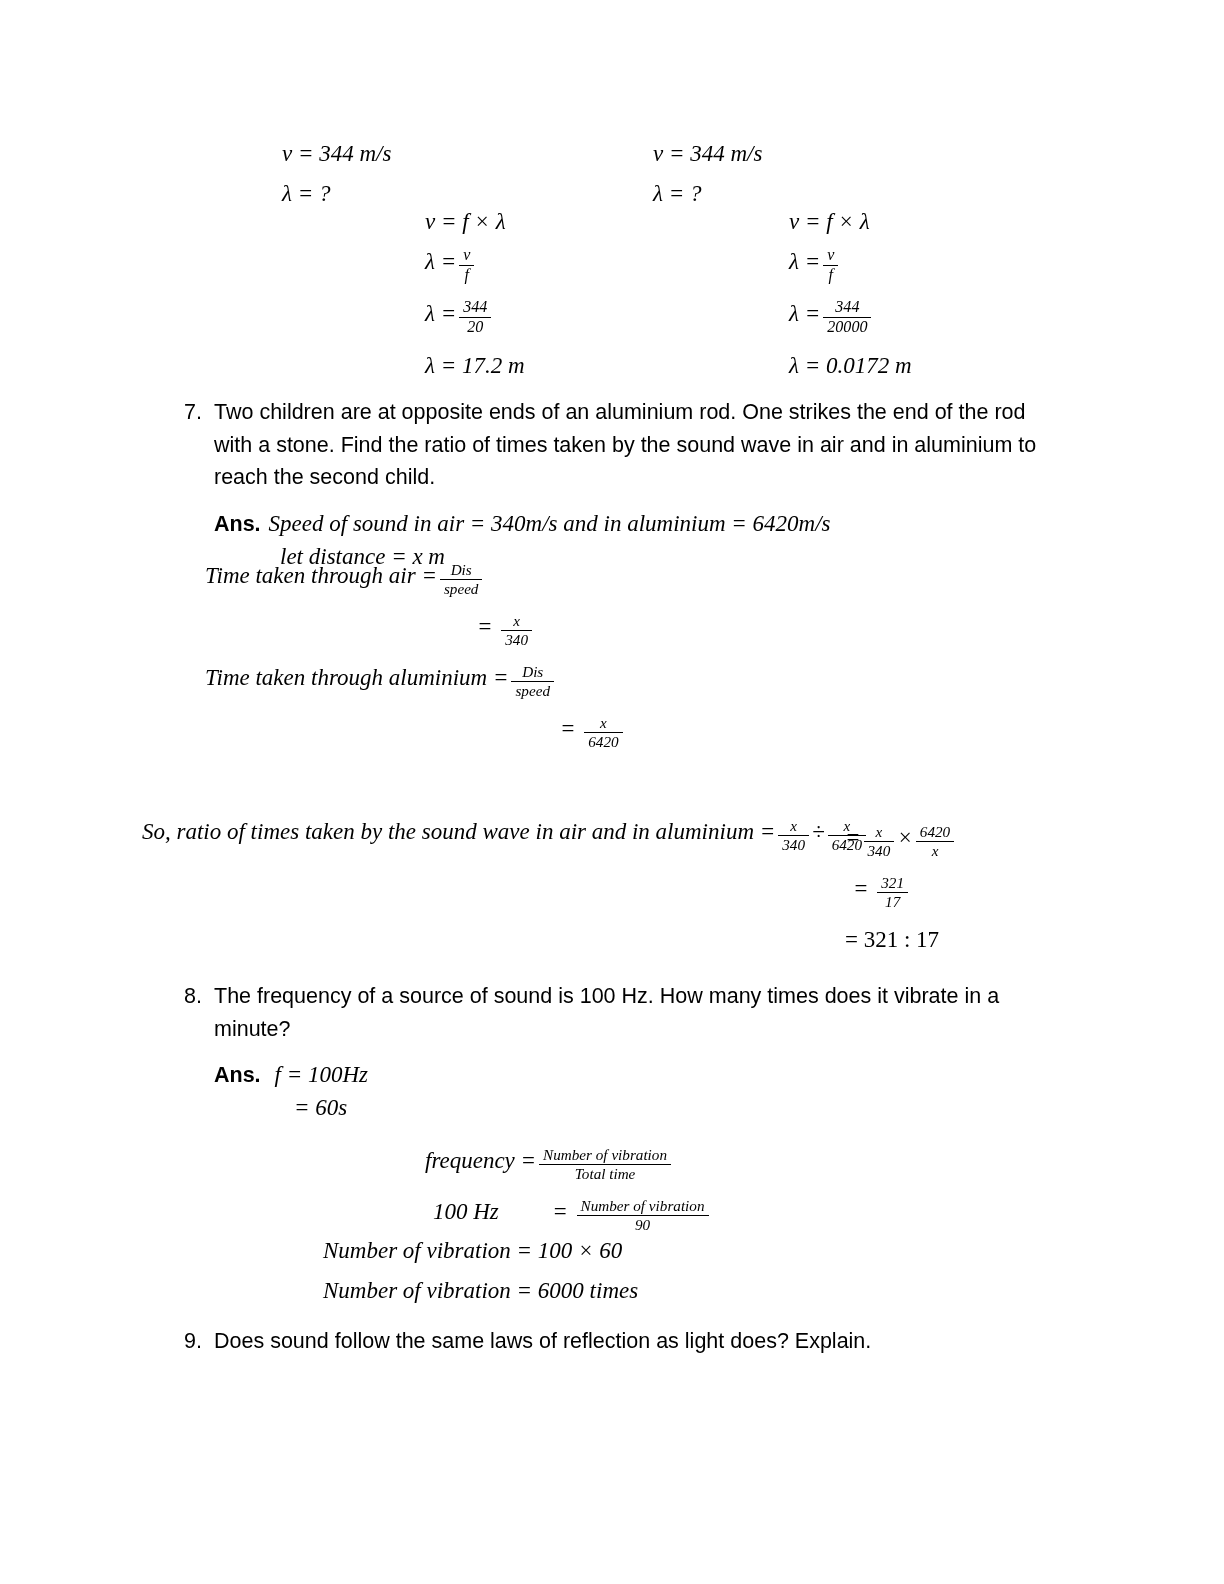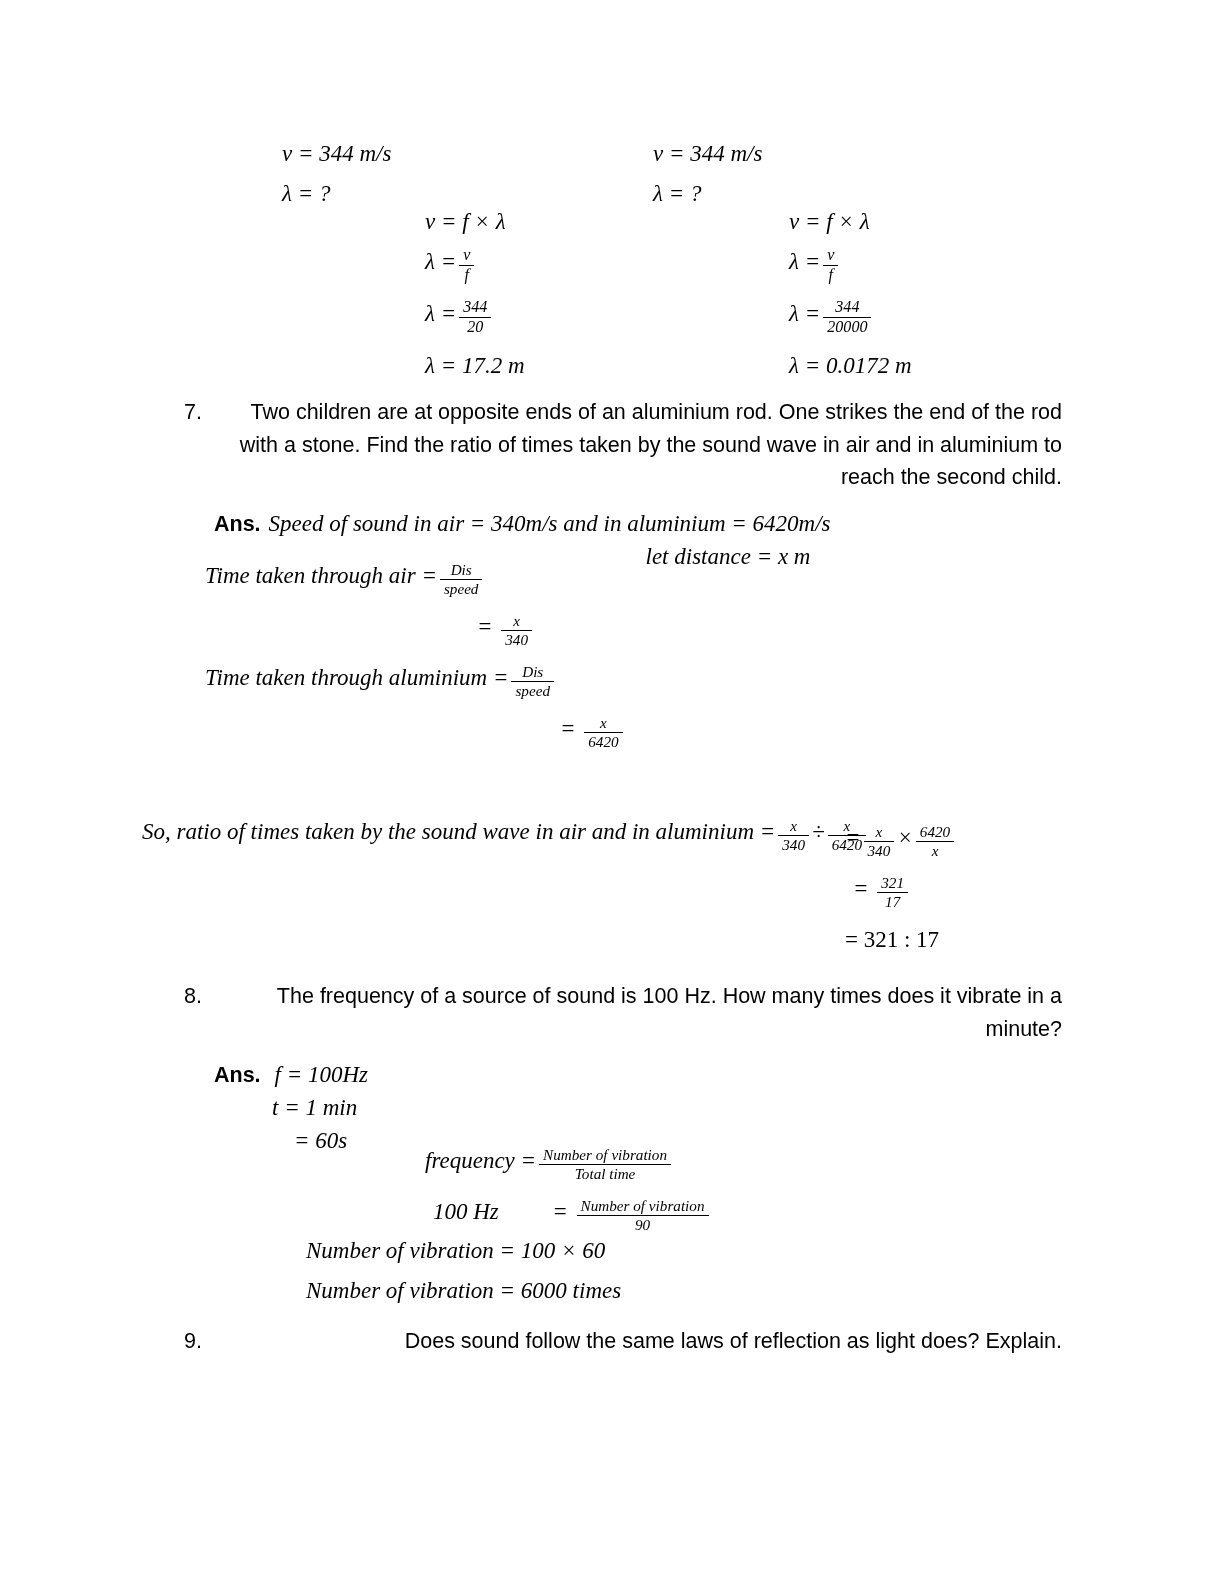--- a/index.html
+++ b/index.html
@@ -62,21 +62,21 @@
     text-align: right;
     padding-right: 12px;
     font-size: 21.5px;
     line-height: 1.52;
   }
   .q-body {
     flex: 1 1 auto;
     font-size: 21.5px;
     line-height: 1.52;
   }
-  .q-text { max-width: 848px; text-align: right; }
+  .q-text { max-width: 848px; }
 
   .ans-row { display: flex; align-items: baseline; margin-top: 14px; }
   .ans-lbl {
     font-weight: bold;
     font-size: 21.5px;
     font-family: "Liberation Sans", sans-serif;
     margin-right: 8px;
     white-space: nowrap;
   }
 
@@ -90,24 +90,24 @@
 
   .eq-line { margin-bottom: 9px; }
   .eq-line:last-child { margin-bottom: 0; }
   .eq-line.tall { margin-bottom: 14px; }
 
   .blk-q7   { position: absolute; left: 176px; top: 396px; width: 1000px; }
   .blk-q7-w { position: absolute; left: 205px; top: 560px; }
   .blk-ratio{ position: absolute; left: 142px; top: 780px; margin-top: 36px; }
   .blk-q8   { position: absolute; left: 176px; top: 980px; width: 1000px; }
   .blk-q8-w { position: absolute; left: 425px; top: 1145px; }
-  .blk-q8-w2{ position: absolute; left: 306px; top: 1235px; }
+  .blk-q8-w2{ position: absolute; left: 323px; top: 1235px; }
   .blk-q9   { position: absolute; left: 176px; top: 1325px; width: 1000px; }
 
-  .indent-1 { padding-left: 66px; text-align: center; }
+  .indent-1 { padding-left: 66px; }
   .right-col{ position: absolute; left: 845px; top: 822px; }
 </style>
 </head>
 <body>
 
 <div class="page">
 
   <div class="abs eq-left-head">
     <div class="math eq-line">v = 344 m/s</div>
     <div class="math eq-line">λ =  ?</div>
@@ -191,23 +191,20 @@
 
   <div class="blk-q8">
     <div class="q-row">
       <div class="q-num">8.</div>
       <div class="q-body">
         <div class="q-text">The frequency of a source of sound is 100 Hz. How many times does it vibrate in a minute?</div>
         <div class="ans-row">
           <span class="ans-lbl">Ans.</span>
           <span class="math" style="margin-left:6px">f  = 100Hz</span>
         </div>
-        <div style="padding-left:58px">
-          <span class="math">t =  1 min</span>
-        </div>
         <div style="padding-left:80px">
           <span class="math">=  60s</span>
         </div>
       </div>
     </div>
   </div>
 
   <div class="blk-q8-w">
     <div class="math eq-line tall">
       <span>frequency</span>

